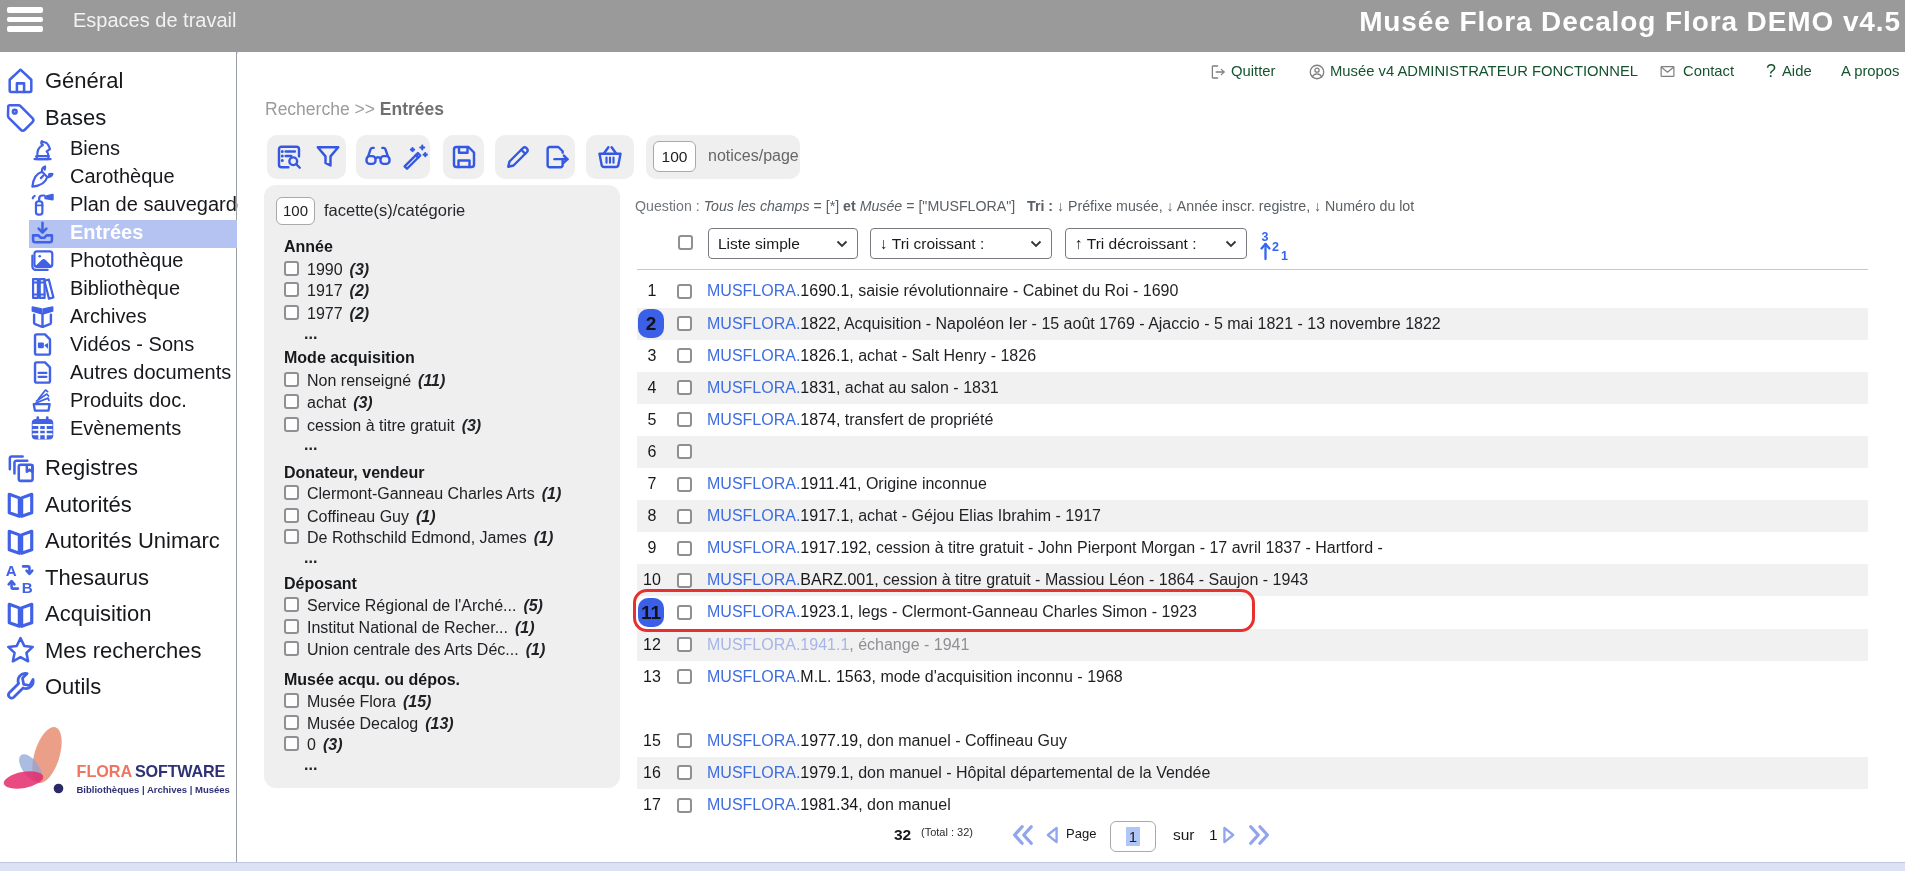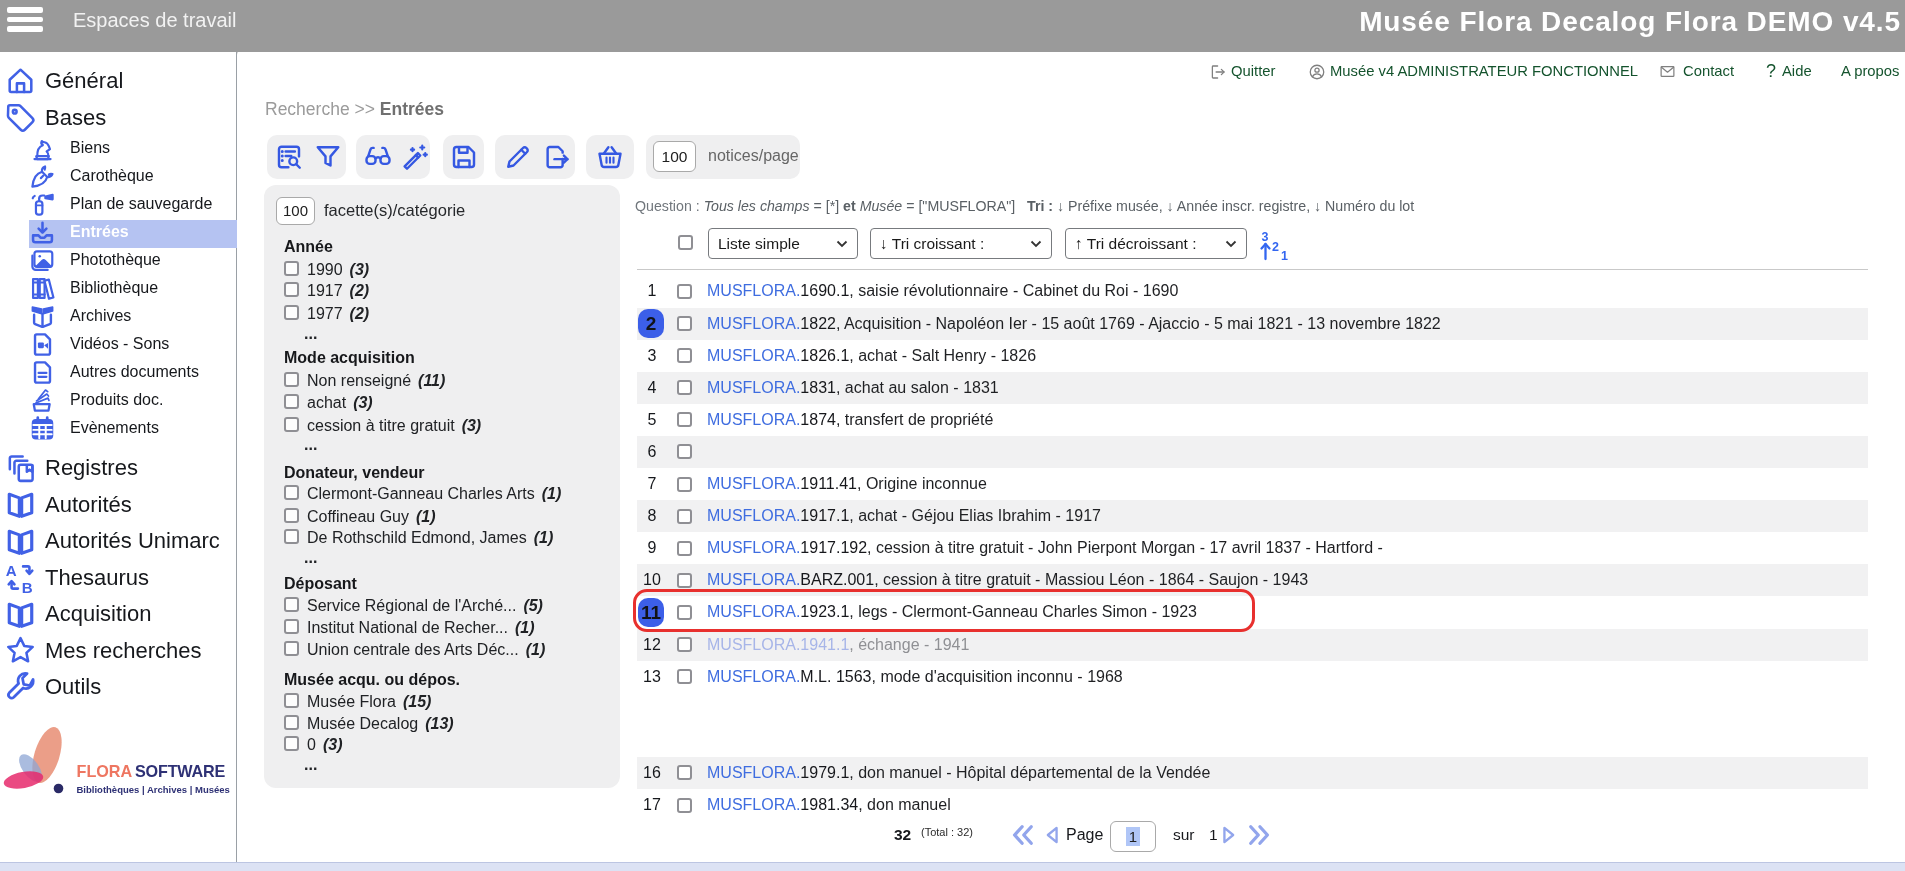--- a/index.html
+++ b/index.html
@@ -11,21 +11,21 @@
   
   #topbar { position:absolute; left:0; top:0; width:1905px; height:52px; background:#9a9a9a;
             box-shadow:0 1px 2px rgba(0,0,0,.25); }
   #topbar .burger span{ position:absolute; left:7px; width:36px; height:5.5px; background:#fff; border-radius:2px;}
   #appname { position:absolute; left:73px; top:9px; font-size:20px; color:#f2f2f2; }
   #apptitle { position:absolute; right:4px; top:6px; font-size:28px; font-weight:bold; color:#fff; letter-spacing:.9px;}
   
   #sidebar { position:absolute; left:0; top:52px; width:237px; height:810px; background:#fff; border-right:1px solid #9aa0a6; }
   .side-item { position:absolute; white-space:nowrap; color:#16181c; }
   .lv1 { font-size:22px; }
-  .lv2 { font-size:16px; }
+  .lv2 { font-size:20px; }
   #selband { position:absolute; left:29px; top:168px; width:208px; height:28px; background:#b5c3f2; }
   
   #content { position:absolute; left:238px; top:52px; width:1667px; height:810px; background:#fff; }
   .toplink { position:absolute; color:#14532d; font-size:14.8px; white-space:nowrap; }
   .pill { position:absolute; background:#efeff0; border-radius:10px; height:44px; top:83px; }
   .ipt { position:absolute; background:#fff; border:1px solid #a9a9a9; border-radius:6px;
          text-align:center; color:#202020; }
   .gtxt { color:#666; }
   
   #facets { position:absolute; left:26px; top:133px; width:356px; height:603px; background:#efeff0; border-radius:12px; }
@@ -433,20 +433,25 @@
     <div class="row alt muted" style="top:576.5px">
         <span class="num">12</span>
         <span class="cbx"></span>
         <span class="txt"><span class="lnk">MUSFLORA.</span><span class="id">1941.1</span>, échange - 1941</span>
       </div>
     <div class="row" style="top:608.6px">
         <span class="num">13</span>
         <span class="cbx"></span>
         <span class="txt"><span class="lnk">MUSFLORA.</span><span class="id">M.L. 1563</span>, mode d'acquisition inconnu - 1968</span>
       </div>
+    <div class="row" style="top:672.8px">
+        <span class="num">15</span>
+        <span class="cbx"></span>
+        <span class="txt"><span class="lnk">MUSFLORA.</span><span class="id">1977.19</span>, don manuel - Coffineau Guy</span>
+      </div>
     <div class="row alt" style="top:704.9px">
         <span class="num">16</span>
         <span class="cbx"></span>
         <span class="txt"><span class="lnk">MUSFLORA.</span><span class="id">1979.1</span>, don manuel - Hôpital départemental de la Vendée</span>
       </div>
     <div class="row" style="top:737.0px">
         <span class="num">17</span>
         <span class="cbx"></span>
         <span class="txt"><span class="lnk">MUSFLORA.</span><span class="id">1981.34</span>, don manuel</span>
       </div>
@@ -454,21 +459,21 @@
     <div id="pagebar">
         <div class="abs" style="left:257px;top:11px;font-size:15.5px;font-weight:bold;color:#17181c">32</div>
       <div class="abs" style="left:284px;top:11px;font-size:11px;color:#2b2b2b">(Total&nbsp;: 32)</div>
       <svg class="abs" style="left:374px;top:9px" width="24" height="22" viewBox="0 0 26 24" fill="none" stroke="#92a5ec" stroke-width="3.6" stroke-linecap="round" stroke-linejoin="round">
           <path d="M12 3 3.8 12l8.2 9"></path>
           <path d="M22 3l-8.2 9 8.2 9"></path>
         </svg>
       <svg class="abs" style="left:407px;top:10px" width="16" height="20" viewBox="0 0 17 24" fill="none" stroke="#92a5ec" stroke-width="2.8" stroke-linejoin="round">
           <path d="M14 3.5v17L3.5 12z"></path>
         </svg>
-      <div class="abs" style="left:429px;top:11px;font-size:16px;color:#17181c">Page</div>
+      <div class="abs" style="left:429px;top:11px;font-size:13px;color:#17181c">Page</div>
       <div class="ipt" style="left:473px;top:6px;width:46px;height:31px;line-height:29px;font-size:15px;border-radius:6px"><span style="background:#b0c6f7;padding:1px 3px">1</span></div>
       <div class="abs" style="left:536px;top:11px;font-size:15.5px;color:#17181c">sur</div>
       <div class="abs" style="left:572px;top:11px;font-size:15.5px;color:#17181c">1</div>
       <svg class="abs" style="left:584px;top:10px" width="16" height="20" viewBox="0 0 17 24" fill="none" stroke="#92a5ec" stroke-width="2.8" stroke-linejoin="round">
           <path d="M3 3.5v17L13.5 12z"></path>
         </svg>
       <svg class="abs" style="left:610px;top:9px" width="24" height="22" viewBox="0 0 26 24" fill="none" stroke="#92a5ec" stroke-width="3.6" stroke-linecap="round" stroke-linejoin="round">
           <path d="m4 3 8.2 9L4 21"></path>
           <path d="m14 3 8.2 9-8.2 9"></path>
         </svg>

